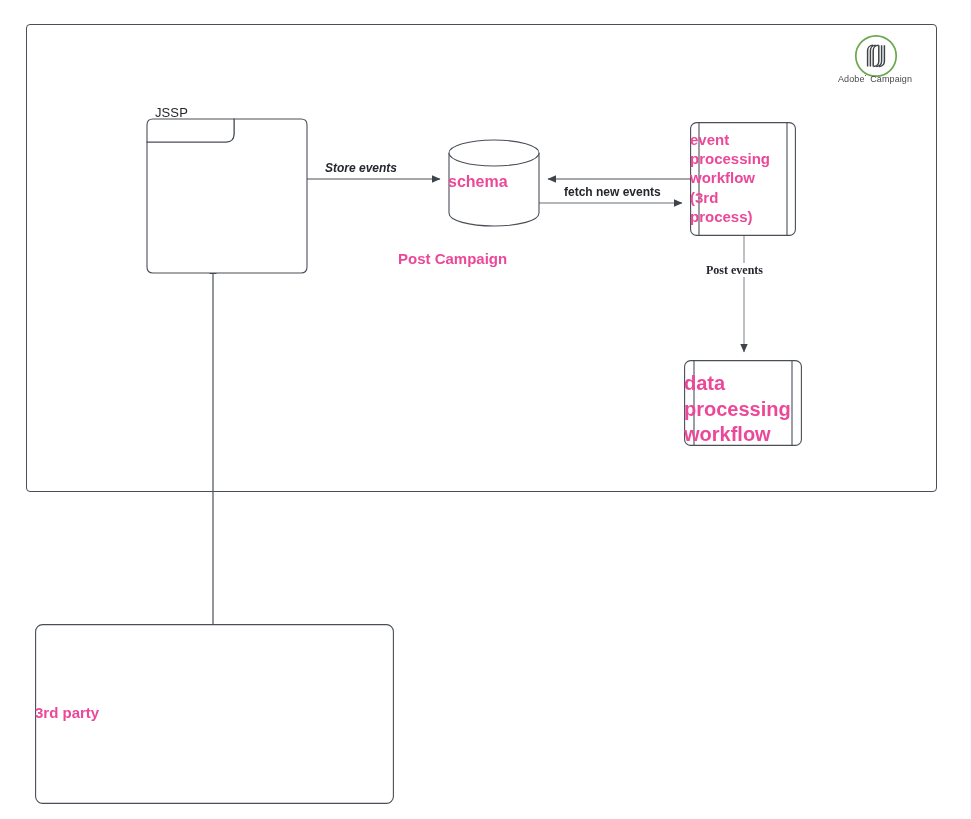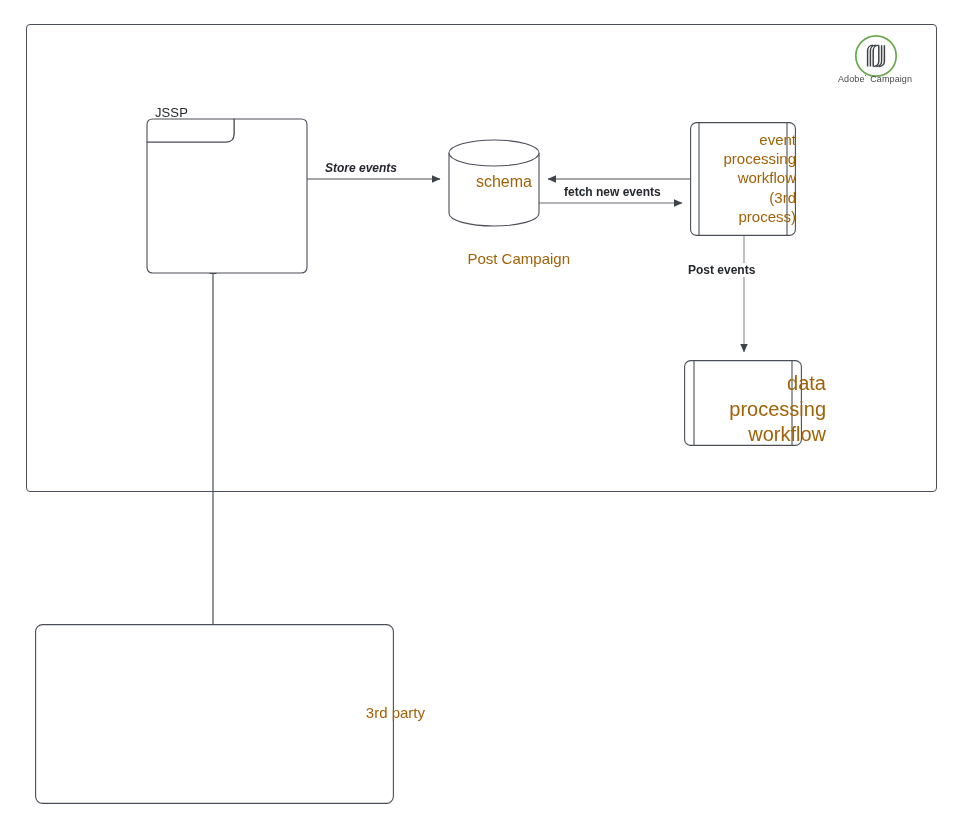--- a/index.html
+++ b/index.html
@@ -17,25 +17,26 @@
   }
   #canvas {
     position: absolute;
     left: 0;
     top: 0;
     width: 971px;
     height: 819px;
   }
   .node-label {
     position: absolute;
-    text-align: right;
-    color: #a16207;
+    text-align: left;
+    color: #ec4899;
     line-height: 1.28;
     pointer-events: none;
     white-space: pre-line;
+    font-weight: bold;
   }
   
   #boundary {
     position: absolute;
     left: 26px;
     top: 24px;
     width: 911px;
     height: 468px;
     border: 1px solid #4a4f57;
     border-radius: 4px;
@@ -139,22 +140,23 @@
   #label-store-events {
     left: 322px;
     top: 161px;
     font-style: italic;
   }
   #label-fetch-new-events {
     left: 561px;
     top: 185px;
   }
   #label-post-events {
-    left: 685px;
+    left: 703px;
     top: 263px;
+    font-family: Liberation Serif, serif;
   }
   
   #adobe-logo {
     position: absolute;
     left: 846px;
     top: 34px;
     width: 60px;
     height: 70px;
   }
   #adobe-logo-mark {

